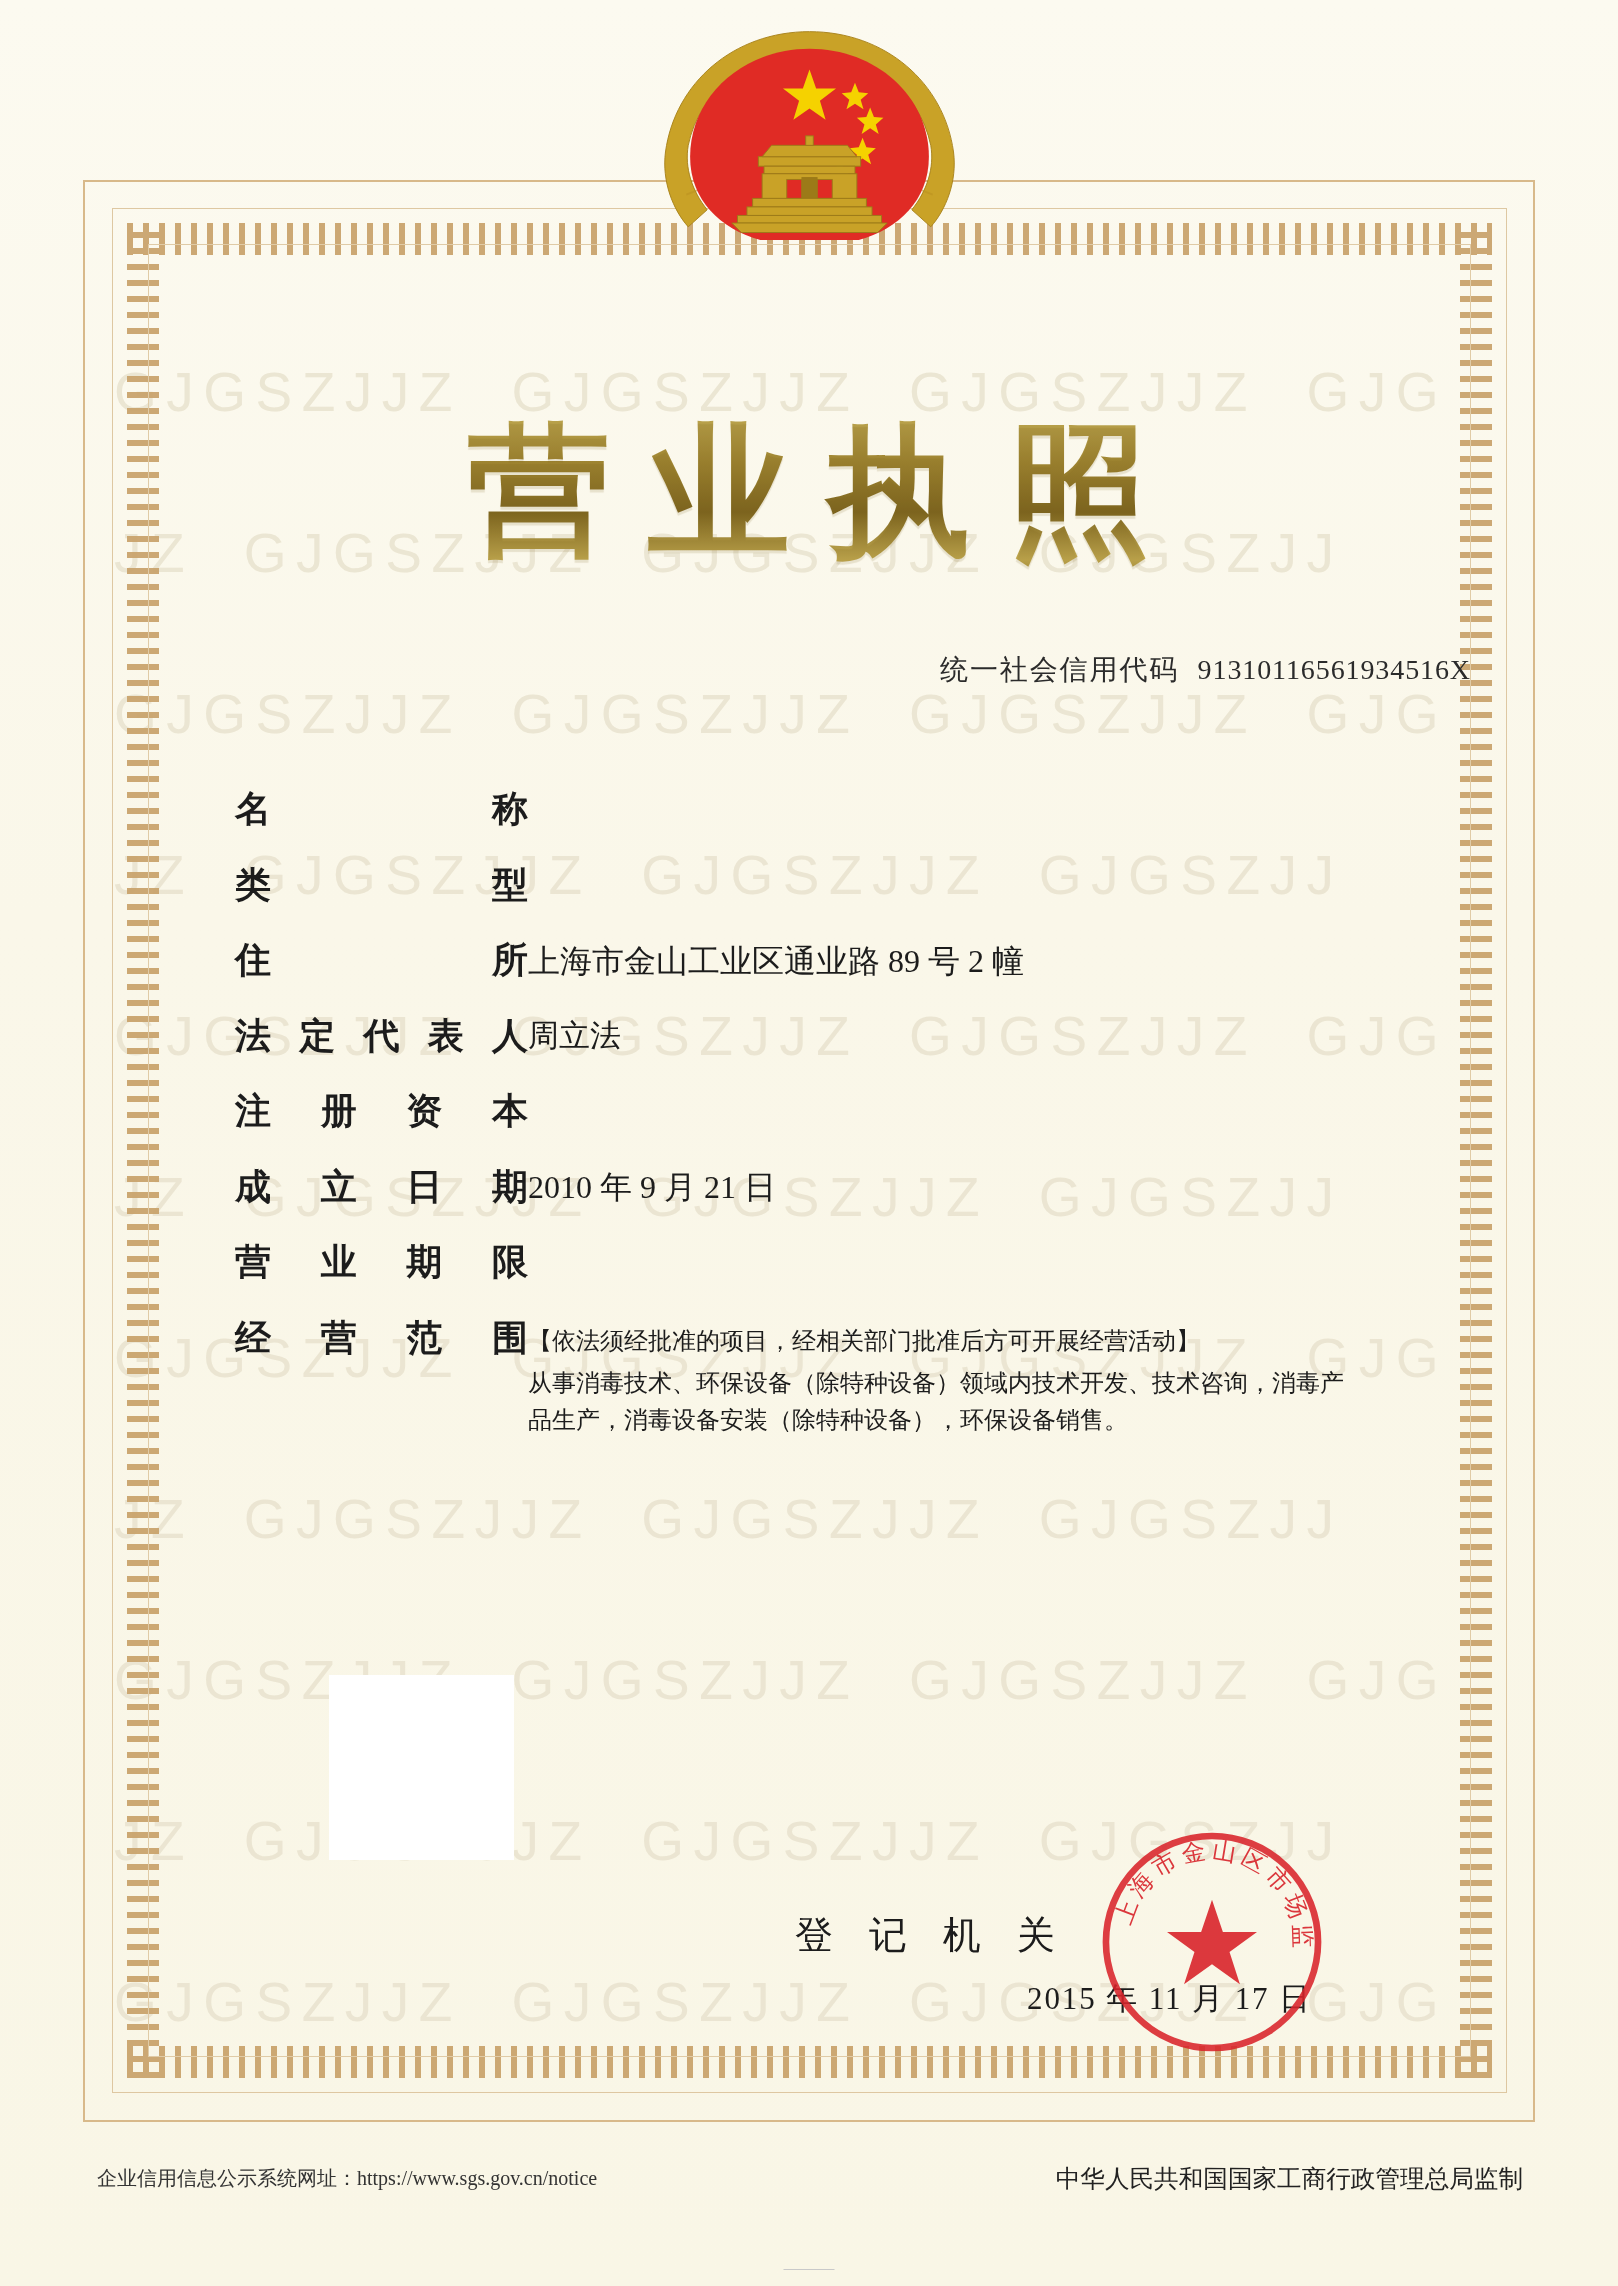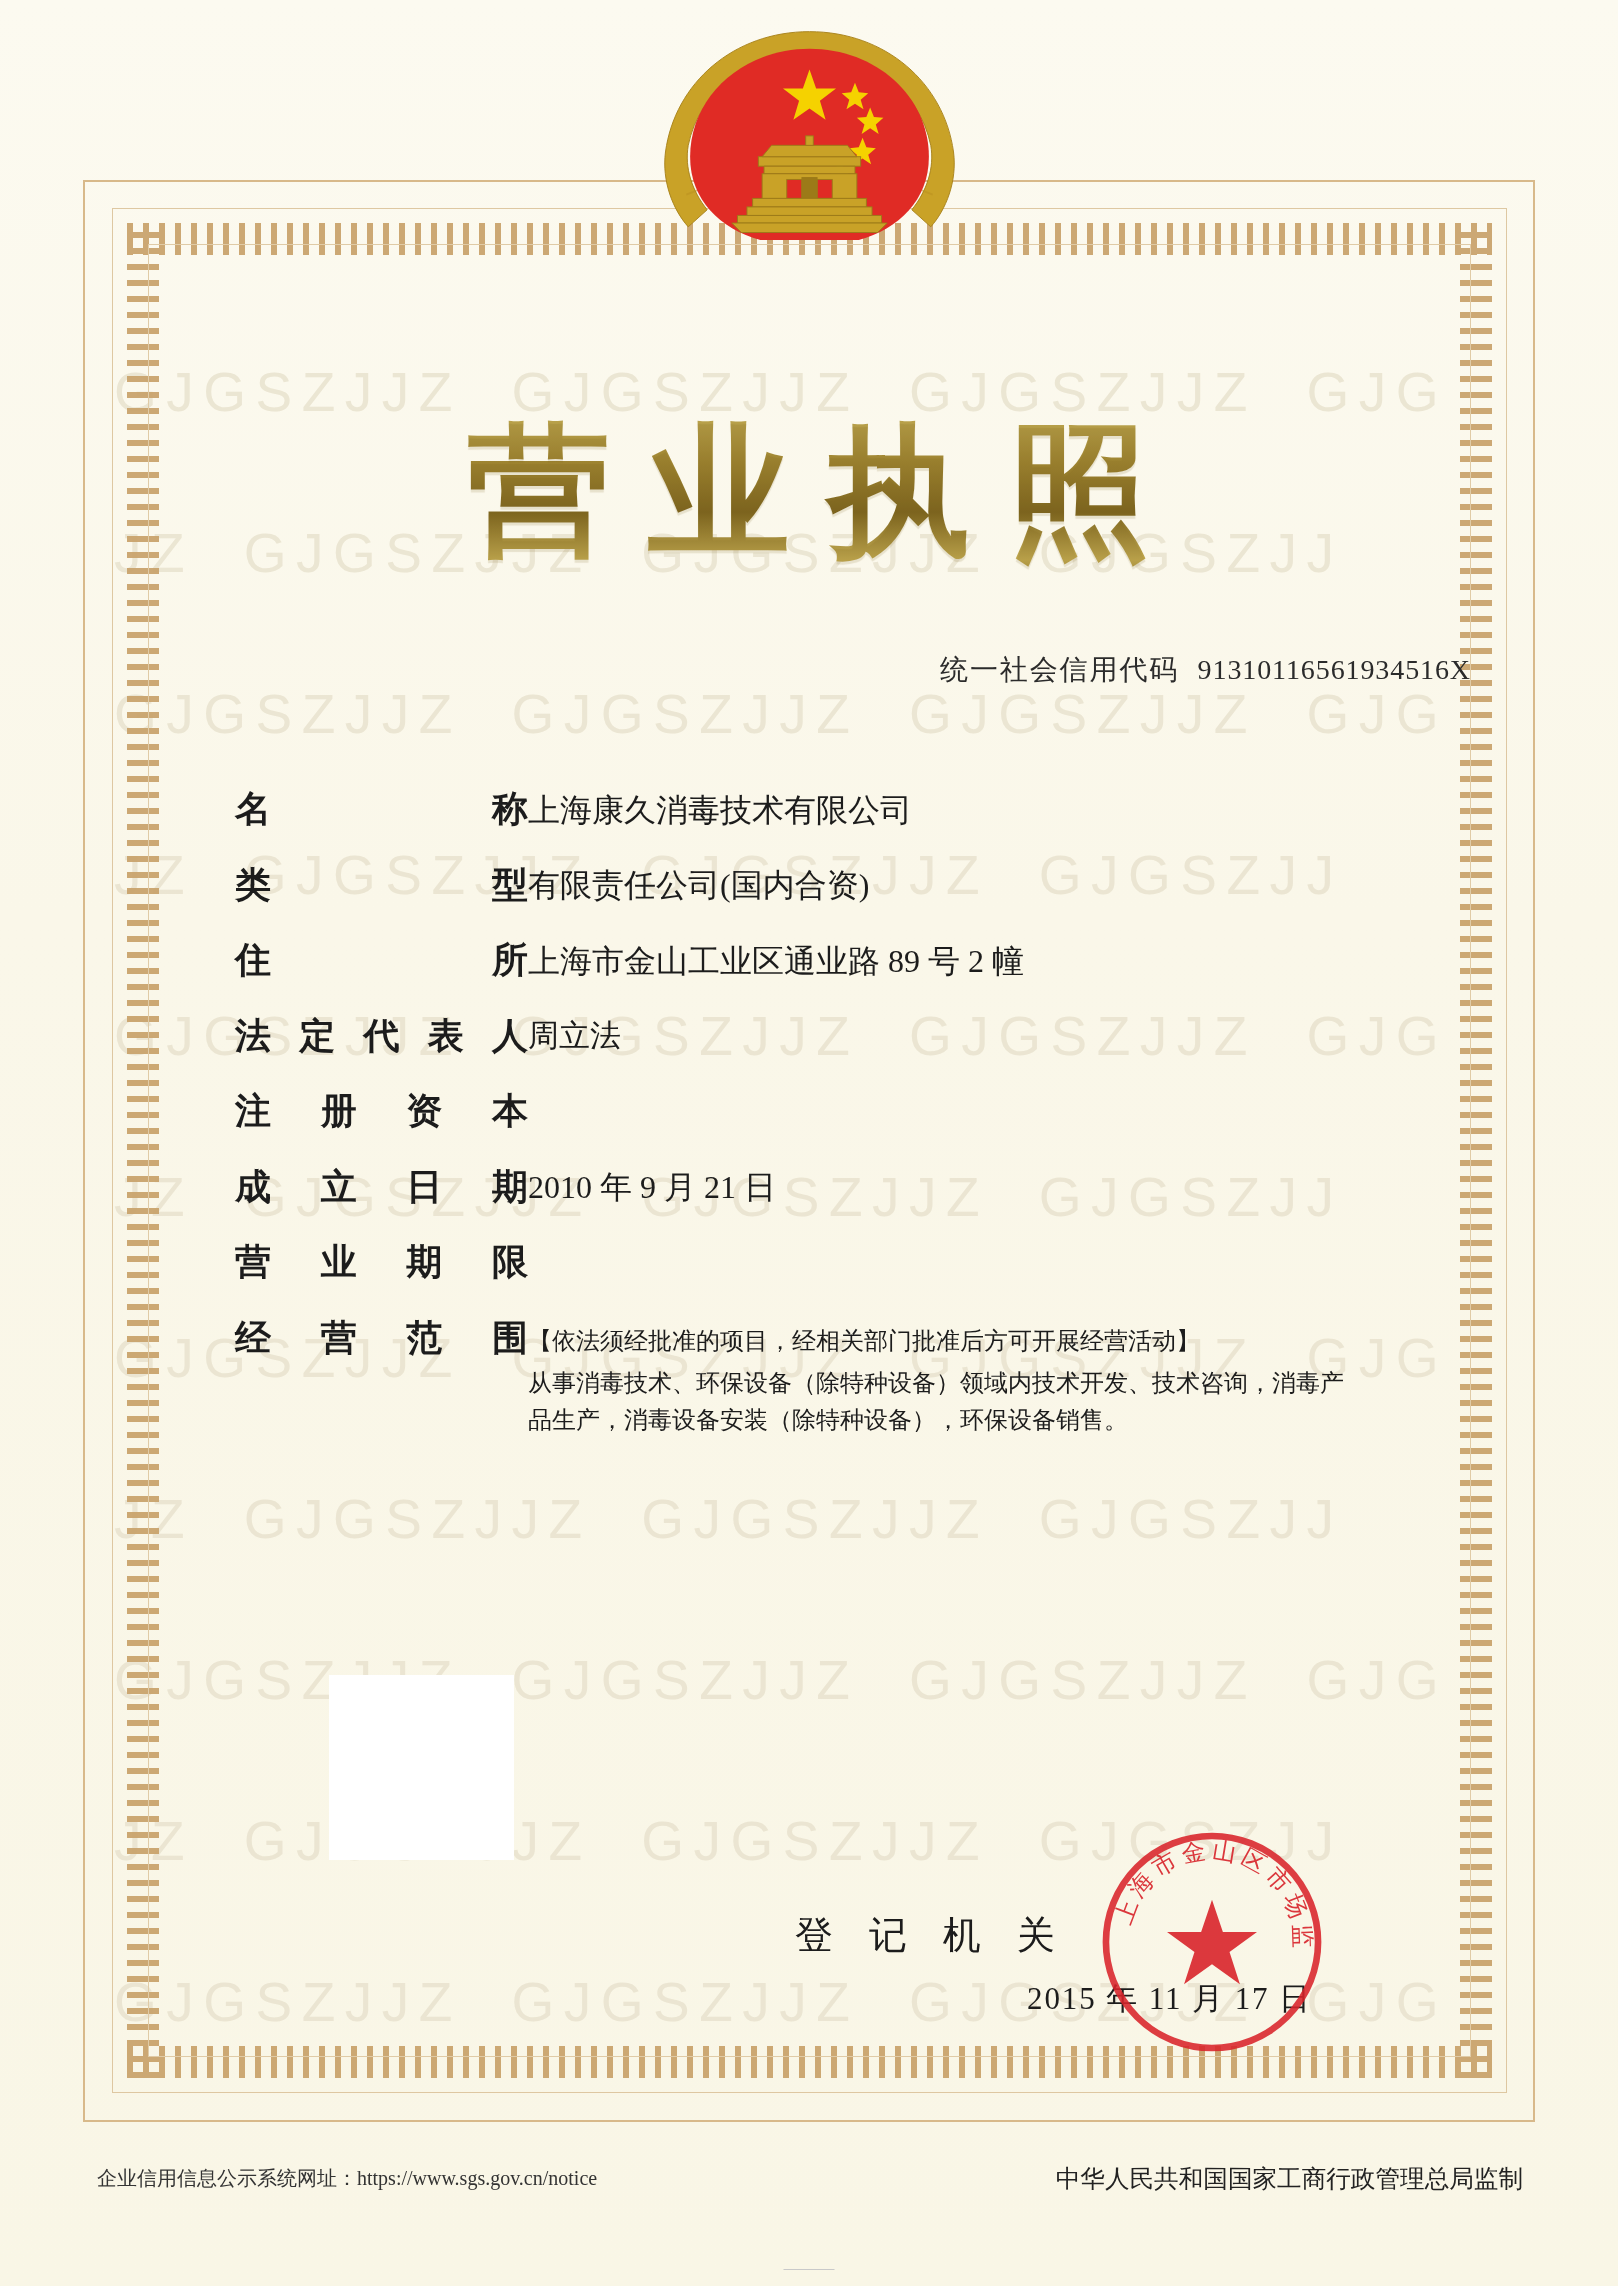--- a/index.html
+++ b/index.html
@@ -331,29 +331,27 @@
     </div>
   </div>
 
   <div class="fields">
 
     <div class="field-row">
       <div class="field-label">
         <span>名</span>
         <span>称</span>
       </div>
-      <div class="field-value big">上海康久消毒技术有限公司</div>
     </div>
 
     <div class="field-row">
       <div class="field-label">
         <span>类</span>
         <span>型</span>
       </div>
-      <div class="field-value big">有限责任公司(国内合资)</div>
     </div>
 
     <div class="field-row">
       <div class="field-label">
         <span>住</span>
         <span>所</span>
       </div>
       <div class="field-value big">上海市金山工业区通业路 89 号 2 幢</div>
     </div>
 

